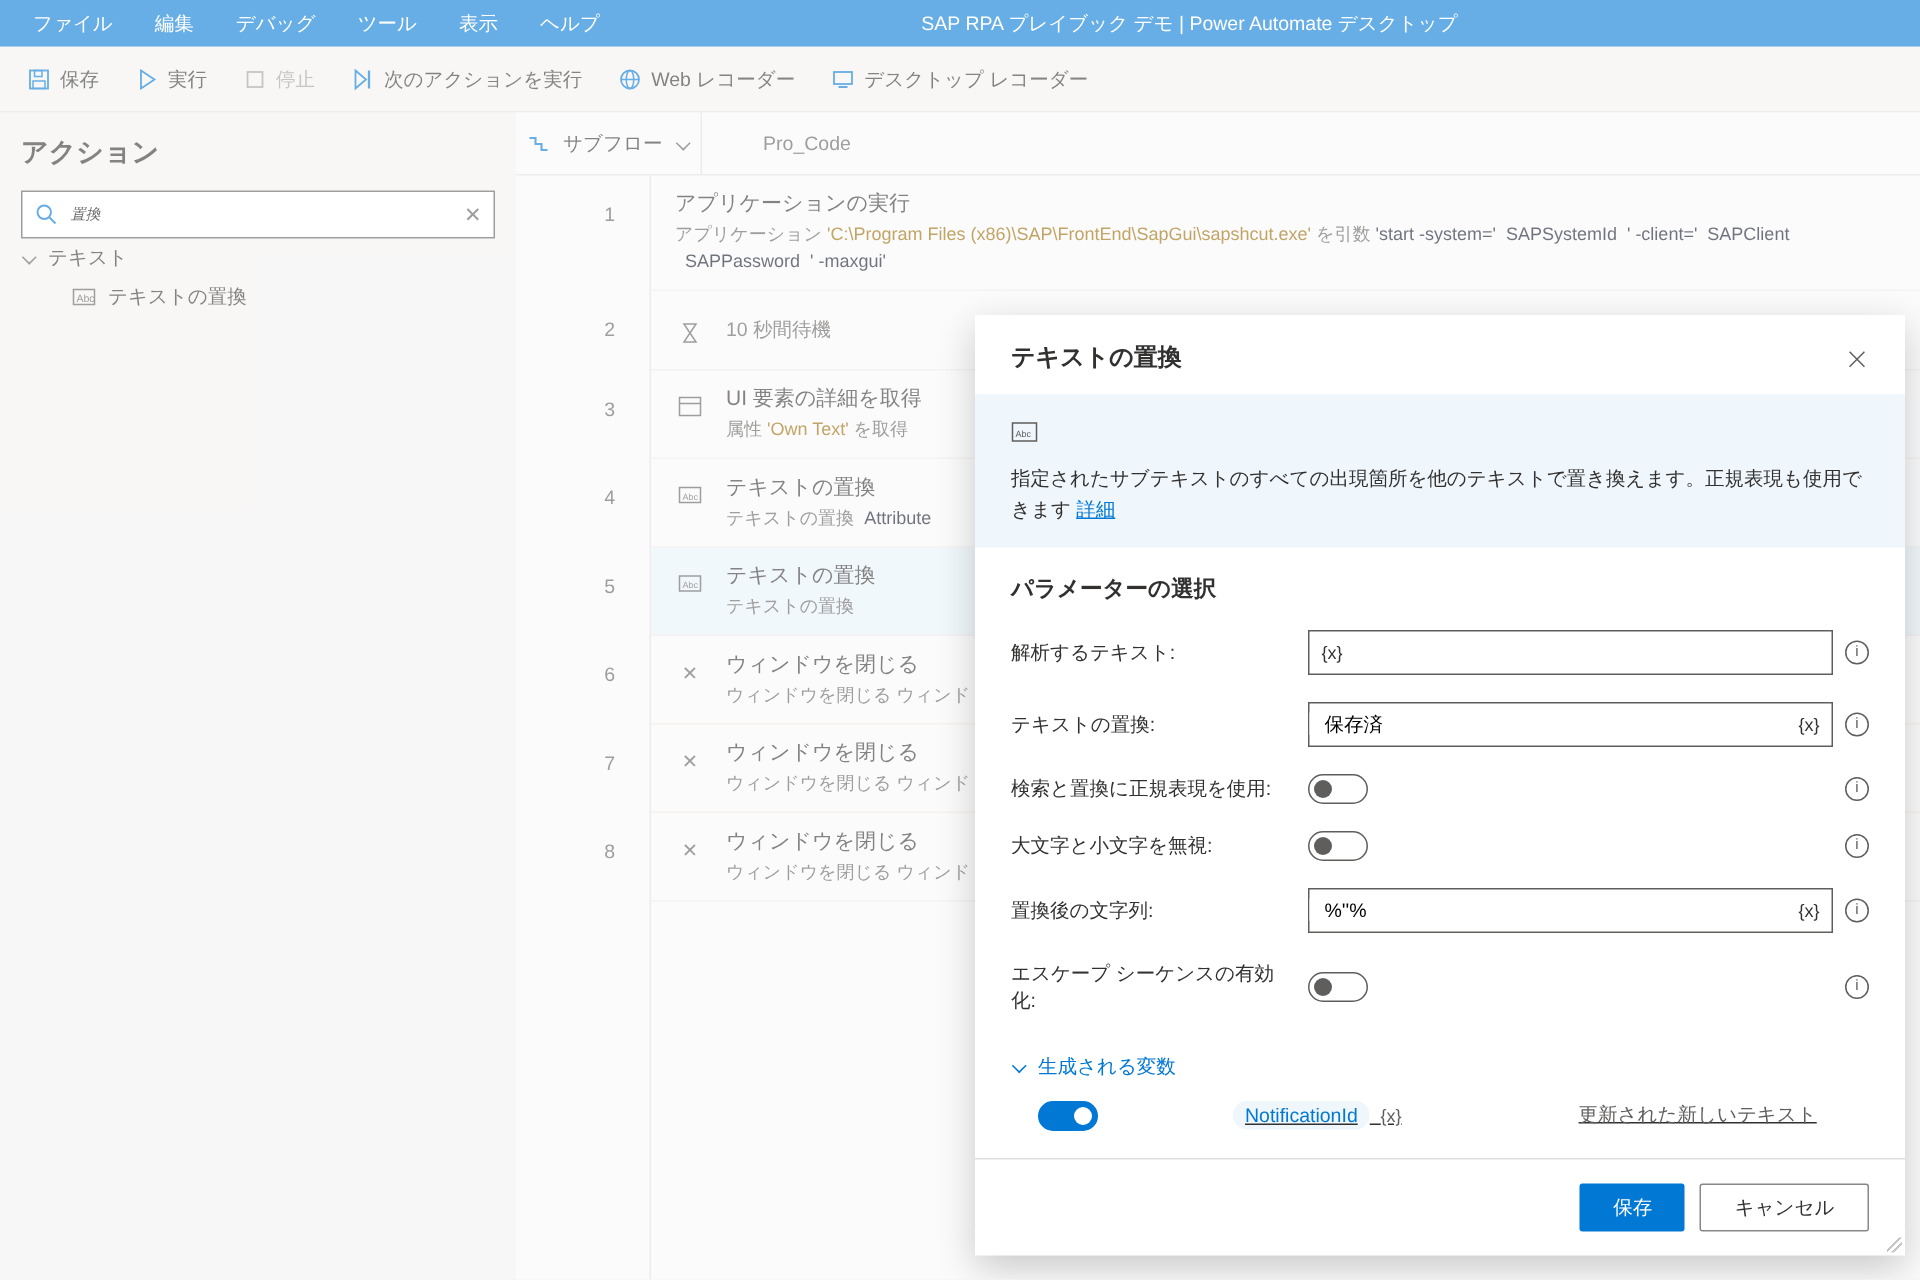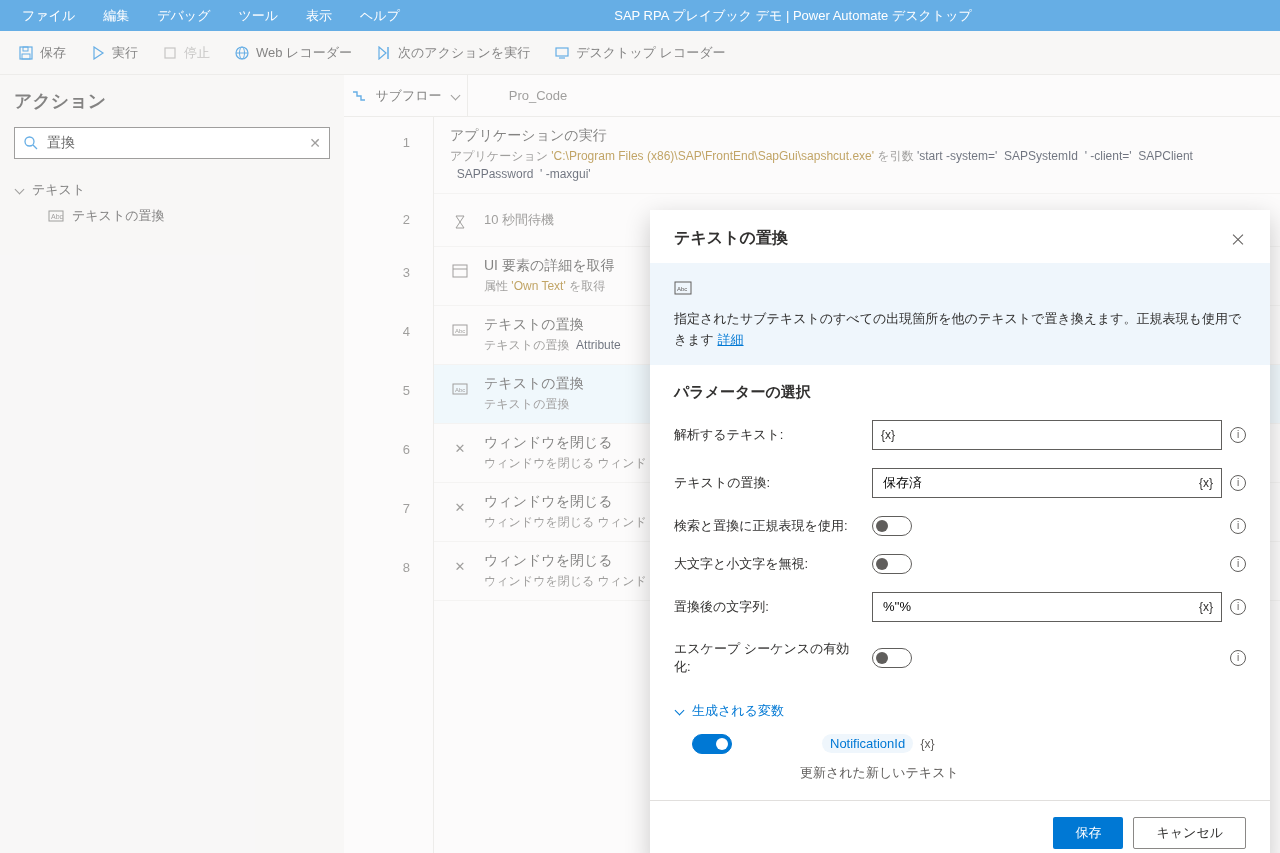--- a/index.html
+++ b/index.html
@@ -15,24 +15,24 @@
 
 .toolbar { height: 44px; display: flex; align-items: center; padding: 0 8px; gap: 4px; border-bottom: 1px solid #e1dfdd; }
 .toolbar .tbtn { display: flex; align-items: center; gap: 6px; padding: 0 10px; height: 36px; font-size: 13px; color: #323130; }
 .toolbar .tbtn .ico { width: 16px; height: 16px; display: flex; align-items: center; justify-content: center; }
 
 
 .layout { display: flex; height: calc(853px - 31px - 44px); }
 .sidebar { width: 344px; background: #f3f2f1; padding: 14px; }
 .sidebar h2 { font-size: 18px; font-weight: 600; margin-bottom: 14px; font-family: Liberation Serif, serif; }
 .search { display: flex; align-items: center; border: 1px solid #605e5c; background: #fff; height: 32px; padding: 0 8px; gap: 8px; }
-.search input { border: none; flex: 1; font-size: 14px; outline: none; background: transparent; }
+.search input { border: none; flex: 1; font-size: 10px; outline: none; background: transparent; font-style: italic; }
 .search .si { color: #0078d4; }
 .search .ci { color: #605e5c; font-size: 14px; }
-.tree { margin-top: 18px; font-size: 13px; }
+.tree { font-size: 13px; }
 .tree .cat { display: flex; align-items: center; gap: 8px; padding: 4px 0; }
 .tree .leaf { display: flex; align-items: center; gap: 8px; padding: 4px 0 4px 34px; }
 .chev { width: 10px; height: 10px; position: relative; }
 .chev::before { content:''; position:absolute; width:6px; height:6px; border-left:1px solid #605e5c; border-bottom:1px solid #605e5c; transform: rotate(-45deg); top:1px; left:2px; }
 
 
 .editor { flex: 1; display: flex; flex-direction: column; background: #faf9f8; }
 .tabbar { height: 42px; display: flex; align-items: stretch; border-bottom: 1px solid #e1dfdd; }
 .subflow { width: 124px; display: flex; align-items: center; justify-content: center; gap: 8px; font-size: 13px; color: #323130; border-right: 1px solid #e1dfdd; }
 .tab { width: 140px; display: flex; align-items: center; justify-content: center; font-size: 13px; color: #605e5c; }
@@ -75,21 +75,21 @@
 
 .toggle { width: 40px; height: 20px; border: 1px solid #605e5c; border-radius: 10px; position: relative; background: #fff; }
 .toggle::after { content:''; position:absolute; width:12px; height:12px; border-radius:50%; background:#605e5c; top:3px; left:3px; }
 .toggle.on { background: #0078d4; border-color: #0078d4; }
 .toggle.on::after { background:#fff; left: auto; right: 3px; }
 
 .dialog .genvars { padding: 0 24px 18px; }
 .dialog .genvars .gh { display:flex; align-items:center; gap:8px; font-size:13px; color:#0078d4; margin-bottom: 14px; }
 .dialog .genvars .gh .gchev { width:10px; height:10px; position:relative; }
 .dialog .genvars .gh .gchev::before { content:''; position:absolute; width:6px; height:6px; border-left:1.5px solid #0078d4; border-bottom:1.5px solid #0078d4; transform: rotate(-45deg); top:1px; left:2px; }
-.dialog .genvars .gbody { padding-left: 18px; display:flex; flex-direction:column; gap:10px; }
+.dialog .genvars .gbody { padding-left: 18px; display:flex; flex-direction:row; gap:10px;text-decoration:underline; }
 .dialog .genvars .gbody .r1 { display:flex; align-items:center; gap: 90px; }
 .dialog .genvars .varname { color:#0078d4; background:#eff6fc; padding:2px 8px; border-radius:10px; font-size:13px; }
 .dialog .genvars .vx2 { color:#605e5c; font-size:12px; }
 .dialog .genvars .vdesc { font-size:13px; color:#605e5c; margin-left: 108px; }
 
 .dialog .ftr { border-top: 1px solid #e1dfdd; padding: 16px 24px; display:flex; justify-content:flex-end; gap:10px; }
 .dialog .ftr button { height: 32px; padding: 0 22px; font-size: 13px; border-radius: 2px; cursor:pointer; }
 .dialog .ftr .primary { background:#0078d4; color:#fff; border:none; }
 .dialog .ftr .secondary { background:#fff; color:#323130; border:1px solid #8a8886; }
 
@@ -133,36 +133,36 @@
   <div class="tbtn" style="color:#a19f9d">
     <span class="ico">
         <svg width="14" height="14" viewBox="0 0 14 14">
           <rect x="2" y="2" width="10" height="10" fill="none" stroke="#a19f9d" stroke-width="1.2"></rect>
         </svg>
       </span>
     <span>停止</span>
   </div>
   <div class="tbtn">
     <span class="ico">
+        <svg width="14" height="14" viewBox="0 0 14 14">
+          <path d="M2 1 L9 7 L2 13 Z" fill="none" stroke="#0078d4" stroke-width="1.2"></path>
+          <line x1="11" y1="1" x2="11" y2="13" stroke="#0078d4" stroke-width="1.5"></line>
+        </svg>
+      </span>
+    <span>次のアクションを実行</span>
+  </div>
+  <div class="tbtn">
+    <span class="ico">
         <svg width="16" height="16" viewBox="0 0 16 16">
           <circle cx="8" cy="8" r="6" fill="none" stroke="#0078d4" stroke-width="1.2"></circle>
           <ellipse cx="8" cy="8" rx="2.5" ry="6" fill="none" stroke="#0078d4" stroke-width="1"></ellipse>
           <line x1="2" y1="8" x2="14" y2="8" stroke="#0078d4"></line>
         </svg>
       </span>
     <span>Web レコーダー</span>
-  </div>
-  <div class="tbtn">
-    <span class="ico">
-        <svg width="14" height="14" viewBox="0 0 14 14">
-          <path d="M2 1 L9 7 L2 13 Z" fill="none" stroke="#0078d4" stroke-width="1.2"></path>
-          <line x1="11" y1="1" x2="11" y2="13" stroke="#0078d4" stroke-width="1.5"></line>
-        </svg>
-      </span>
-    <span>次のアクションを実行</span>
   </div>
   <div class="tbtn">
     <span class="ico">
         <svg width="16" height="16" viewBox="0 0 16 16">
           <rect x="2" y="3" width="12" height="8" fill="none" stroke="#0078d4" stroke-width="1.2"></rect>
           <line x1="5" y1="13" x2="11" y2="13" stroke="#0078d4" stroke-width="1.2"></line>
         </svg>
       </span>
     <span>デスクトップ レコーダー</span>
   </div>

